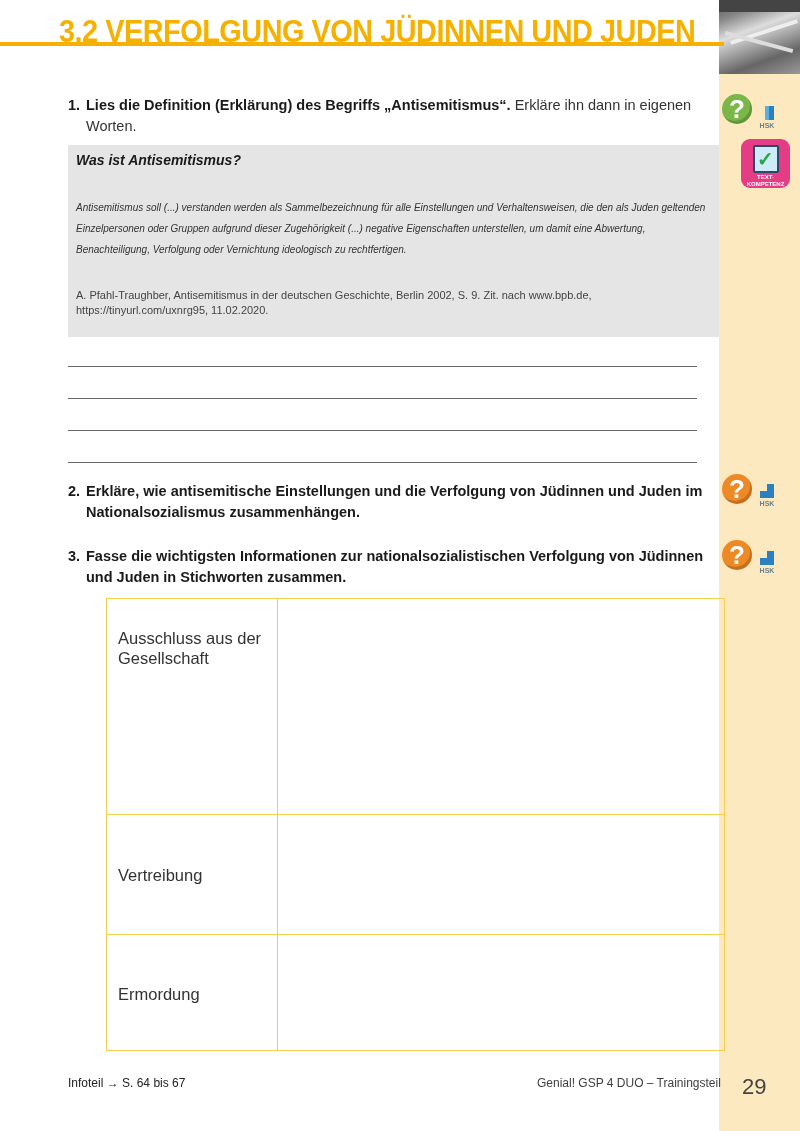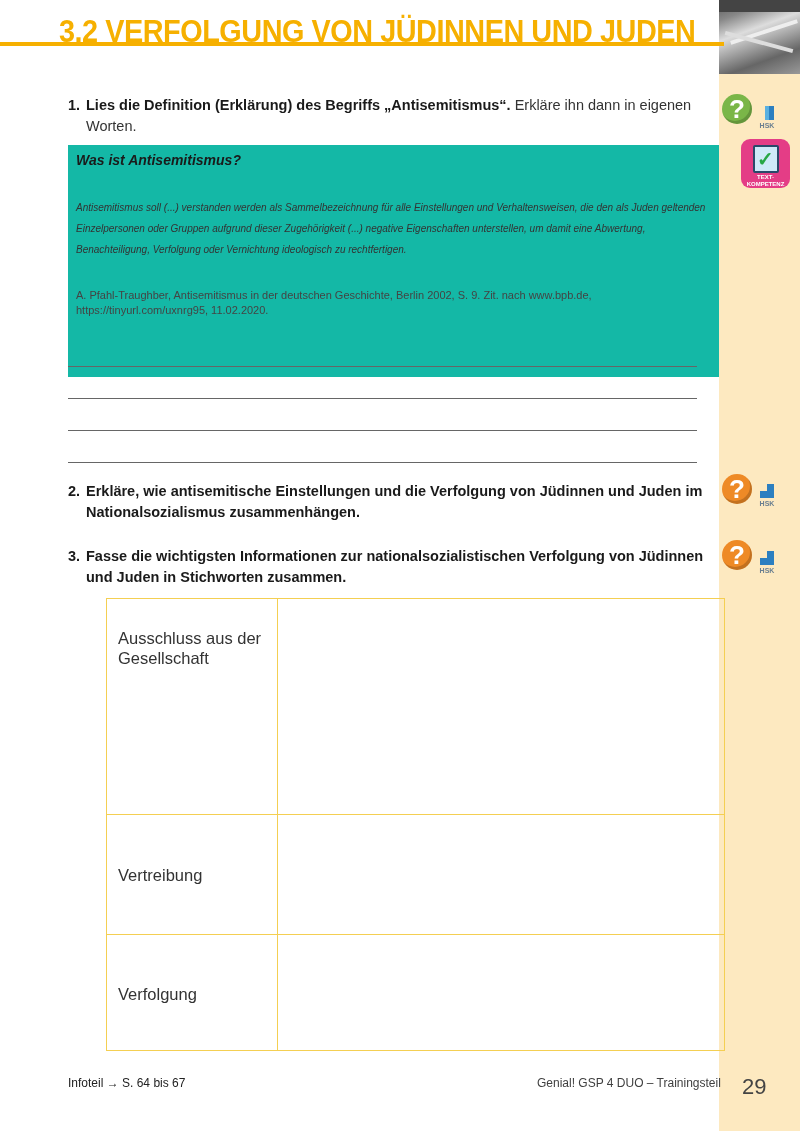--- a/index.html
+++ b/index.html
@@ -14,21 +14,21 @@
   .title { position:absolute; left:59px; top:14px; font-size:31px; font-weight:bold; color:#f6b000;
            letter-spacing:-0.5px; font-family:"Liberation Sans", sans-serif; transform:scaleX(0.93); transform-origin:left; white-space:nowrap; }
   .title-rule { position:absolute; left:0; top:42px; width:724px; height:4px; background:#f6b000; }
 
   .task { position:absolute; left:68px; font-size:14.5px; line-height:21px; width:640px; }
   .task .num { position:absolute; left:0; font-weight:bold; }
   .task .txt { display:block; padding-left:18px; }
   .task b { font-weight:bold; }
   .task .normal { font-weight:normal; color:#333; }
 
-  .defbox { position:absolute; left:68px; top:145px; width:651px; height:232px; background:#14b8a6; }
+  .defbox { position:absolute; left:68px; top:145px; width:651px; height:192px; background:#e5e5e5; }
   .defbox .h { position:absolute; left:8px; top:7px; font-size:14px; font-weight:bold; font-style:italic; }
   .defbox .p { position:absolute; left:8px; top:52px; width:630px; font-size:10px; font-style:italic; line-height:21px; color:#333; }
   .defbox .src { position:absolute; left:8px; top:143px; width:620px; font-size:11px; line-height:15px; color:#444; }
 
   .line { position:absolute; left:68px; width:629px; height:1px; background:#666; }
 
   .tbl { position:absolute; left:86px; top:598px; width:619px; height:453px; border:1.5px solid #f4cf52; box-sizing:border-box;margin-left:20px; }
   .row { position:absolute; left:0; width:100%; border-top:1.5px solid #f4cf52; box-sizing:border-box; }
   .row.first { border-top:none; }
   .row .lbl { position:absolute; left:11px; font-size:16.5px; color:#333; line-height:20px; width:150px; }
@@ -121,19 +121,19 @@
 
 <div class="tbl">
   <div class="vsep"></div>
   <div class="row first" style="top:0; height:95px;">
     <div class="lbl" style="top:29px;">Ausschluss aus der Gesellschaft</div>
   </div>
   <div class="row" style="top:215px; height:120px;">
     <div class="lbl" style="top:50px;">Vertreibung</div>
   </div>
   <div class="row" style="top:335px; height:117px;">
-    <div class="lbl" style="top:49px;">Verfolgung</div>
+    <div class="lbl" style="top:49px;">Ermordung</div>
   </div>
 </div>
 
 <div class="footer-left">Infoteil → S. 64 bis 67</div>
 <div class="footer-right">Genial! GSP 4 DUO – Trainingsteil</div>
 <div class="pagenum">29</div>
 
 </body></html>

